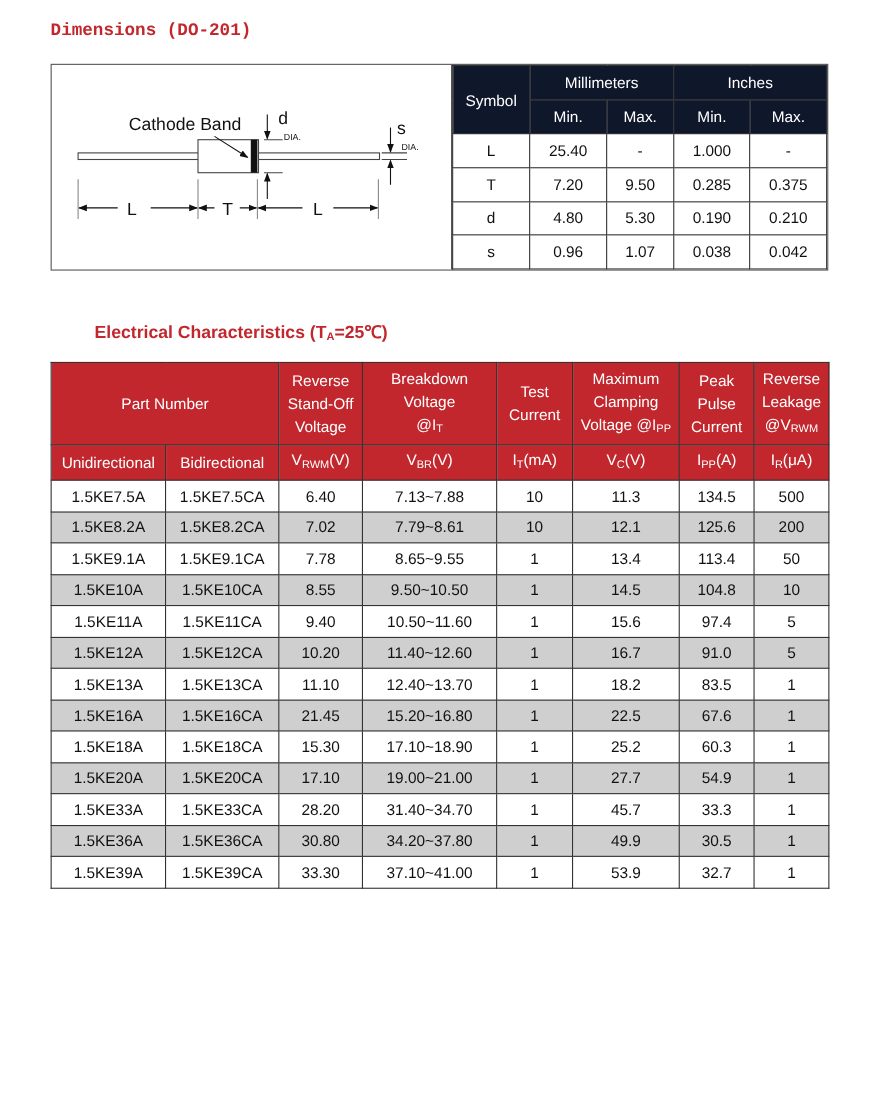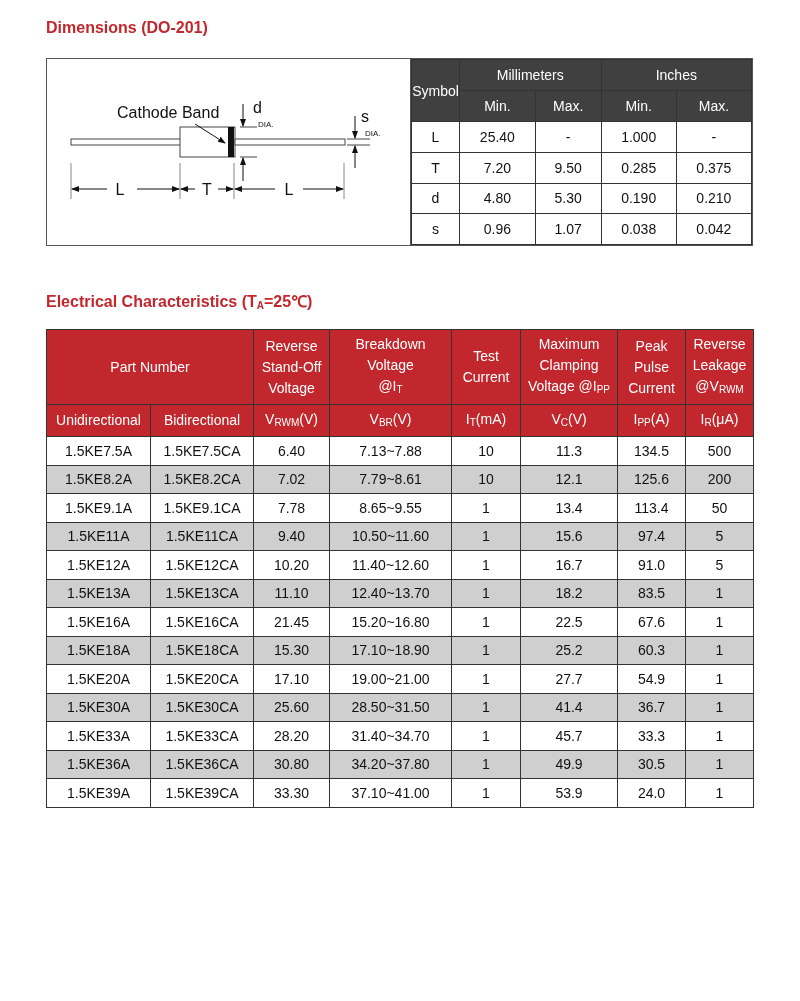--- a/index.html
+++ b/index.html
@@ -5,36 +5,36 @@
   * { box-sizing: border-box; margin: 0; padding: 0; }
   body {
     width: 800px; height: 1001px; background: #ffffff;
     font-family: "Liberation Sans", sans-serif; color: #111;
     position: relative; overflow: hidden;
   }
   .section-title {
     position: absolute; left: 46px;
     color: #c1272d; font-weight: bold; font-size: 16px;
   }
-  #dim-title { top: 19px; }
-  #elec-title { top: 290px; }
+  #dim-title { top: 19px; font-family: Liberation Mono, monospace; }
+  #elec-title { top: 290px; margin-left: 40px; }
   #elec-title sub { font-size: 10px; vertical-align: -2px; }
 
   
   .dim-wrap {
     position: absolute; left: 46px; top: 58px; width: 707px; height: 188px;
     border: 1px solid #555; display: flex;
   }
   .diagram { width: 364px; height: 100%; border-right: 1px solid #555; position: relative; text-align: center; }
   .diagram svg { position: absolute; left: 0; top: 0; }
   .dim-table { flex: 1; border-collapse: collapse; height: 100%; }
   .dim-table th, .dim-table td {
     border: 1px solid #333; text-align: center; font-size: 14px;
   }
-  .dim-table th { background: #404040; color: #fff; font-weight: normal; }
+  .dim-table th { background: #0f172a; color: #fff; font-weight: normal; }
   .dim-table td { background: #fff; color: #111; }
 
   
   .elec {
     position: absolute; left: 46px; top: 329px; width: 707px;
     border-collapse: collapse; table-layout: fixed;
   }
   .elec th, .elec td {
     border: 1px solid #333; text-align: center; font-size: 14px;
   }
@@ -100,21 +100,21 @@
 
       <line x1="228" y1="130" x2="188" y2="130" stroke="#111" stroke-width="1" marker-end="url(#ah)"></line>
       <line x1="256" y1="130" x2="296" y2="130" stroke="#111" stroke-width="1" marker-end="url(#ah)"></line>
       <text x="242" y="136" font-family="Liberation Sans, sans-serif" font-size="16" fill="#111" text-anchor="middle">L</text>
     </svg>
   </div>
 
   <table class="dim-table">
     <thead>
       <tr style="height:31px">
-        <th rowspan="2" style="width:48px">Symbol</th>
+        <th rowspan="2" style="width:70px">Symbol</th>
         <th colspan="2">Millimeters</th>
         <th colspan="2">Inches</th>
       </tr>
       <tr style="height:31px">
         <th>Min.</th>
         <th>Max.</th>
         <th>Min.</th>
         <th>Max.</th>
       </tr>
     </thead>
@@ -210,20 +210,30 @@
         <td>1.5KE9.1A</td>
         <td>1.5KE9.1CA</td>
         <td>7.78</td>
         <td>8.65~9.55</td>
         <td>1</td>
         <td>13.4</td>
         <td>113.4</td>
         <td>50</td>
       </tr>
       <tr>
+        <td>1.5KE10A</td>
+        <td>1.5KE10CA</td>
+        <td>8.55</td>
+        <td>9.50~10.50</td>
+        <td>1</td>
+        <td>14.5</td>
+        <td>104.8</td>
+        <td>10</td>
+      </tr>
+      <tr>
         <td>1.5KE11A</td>
         <td>1.5KE11CA</td>
         <td>9.40</td>
         <td>10.50~11.60</td>
         <td>1</td>
         <td>15.6</td>
         <td>97.4</td>
         <td>5</td>
       </tr>
       <tr>
@@ -270,30 +280,20 @@
         <td>1.5KE20A</td>
         <td>1.5KE20CA</td>
         <td>17.10</td>
         <td>19.00~21.00</td>
         <td>1</td>
         <td>27.7</td>
         <td>54.9</td>
         <td>1</td>
       </tr>
       <tr>
-        <td>1.5KE30A</td>
-        <td>1.5KE30CA</td>
-        <td>25.60</td>
-        <td>28.50~31.50</td>
-        <td>1</td>
-        <td>41.4</td>
-        <td>36.7</td>
-        <td>1</td>
-      </tr>
-      <tr>
         <td>1.5KE33A</td>
         <td>1.5KE33CA</td>
         <td>28.20</td>
         <td>31.40~34.70</td>
         <td>1</td>
         <td>45.7</td>
         <td>33.3</td>
         <td>1</td>
       </tr>
       <tr>
@@ -306,17 +306,17 @@
         <td>30.5</td>
         <td>1</td>
       </tr>
       <tr>
         <td>1.5KE39A</td>
         <td>1.5KE39CA</td>
         <td>33.30</td>
         <td>37.10~41.00</td>
         <td>1</td>
         <td>53.9</td>
-        <td>24.0</td>
+        <td>32.7</td>
         <td>1</td>
       </tr>
     </tbody>
 </table>
 
 </body></html>

